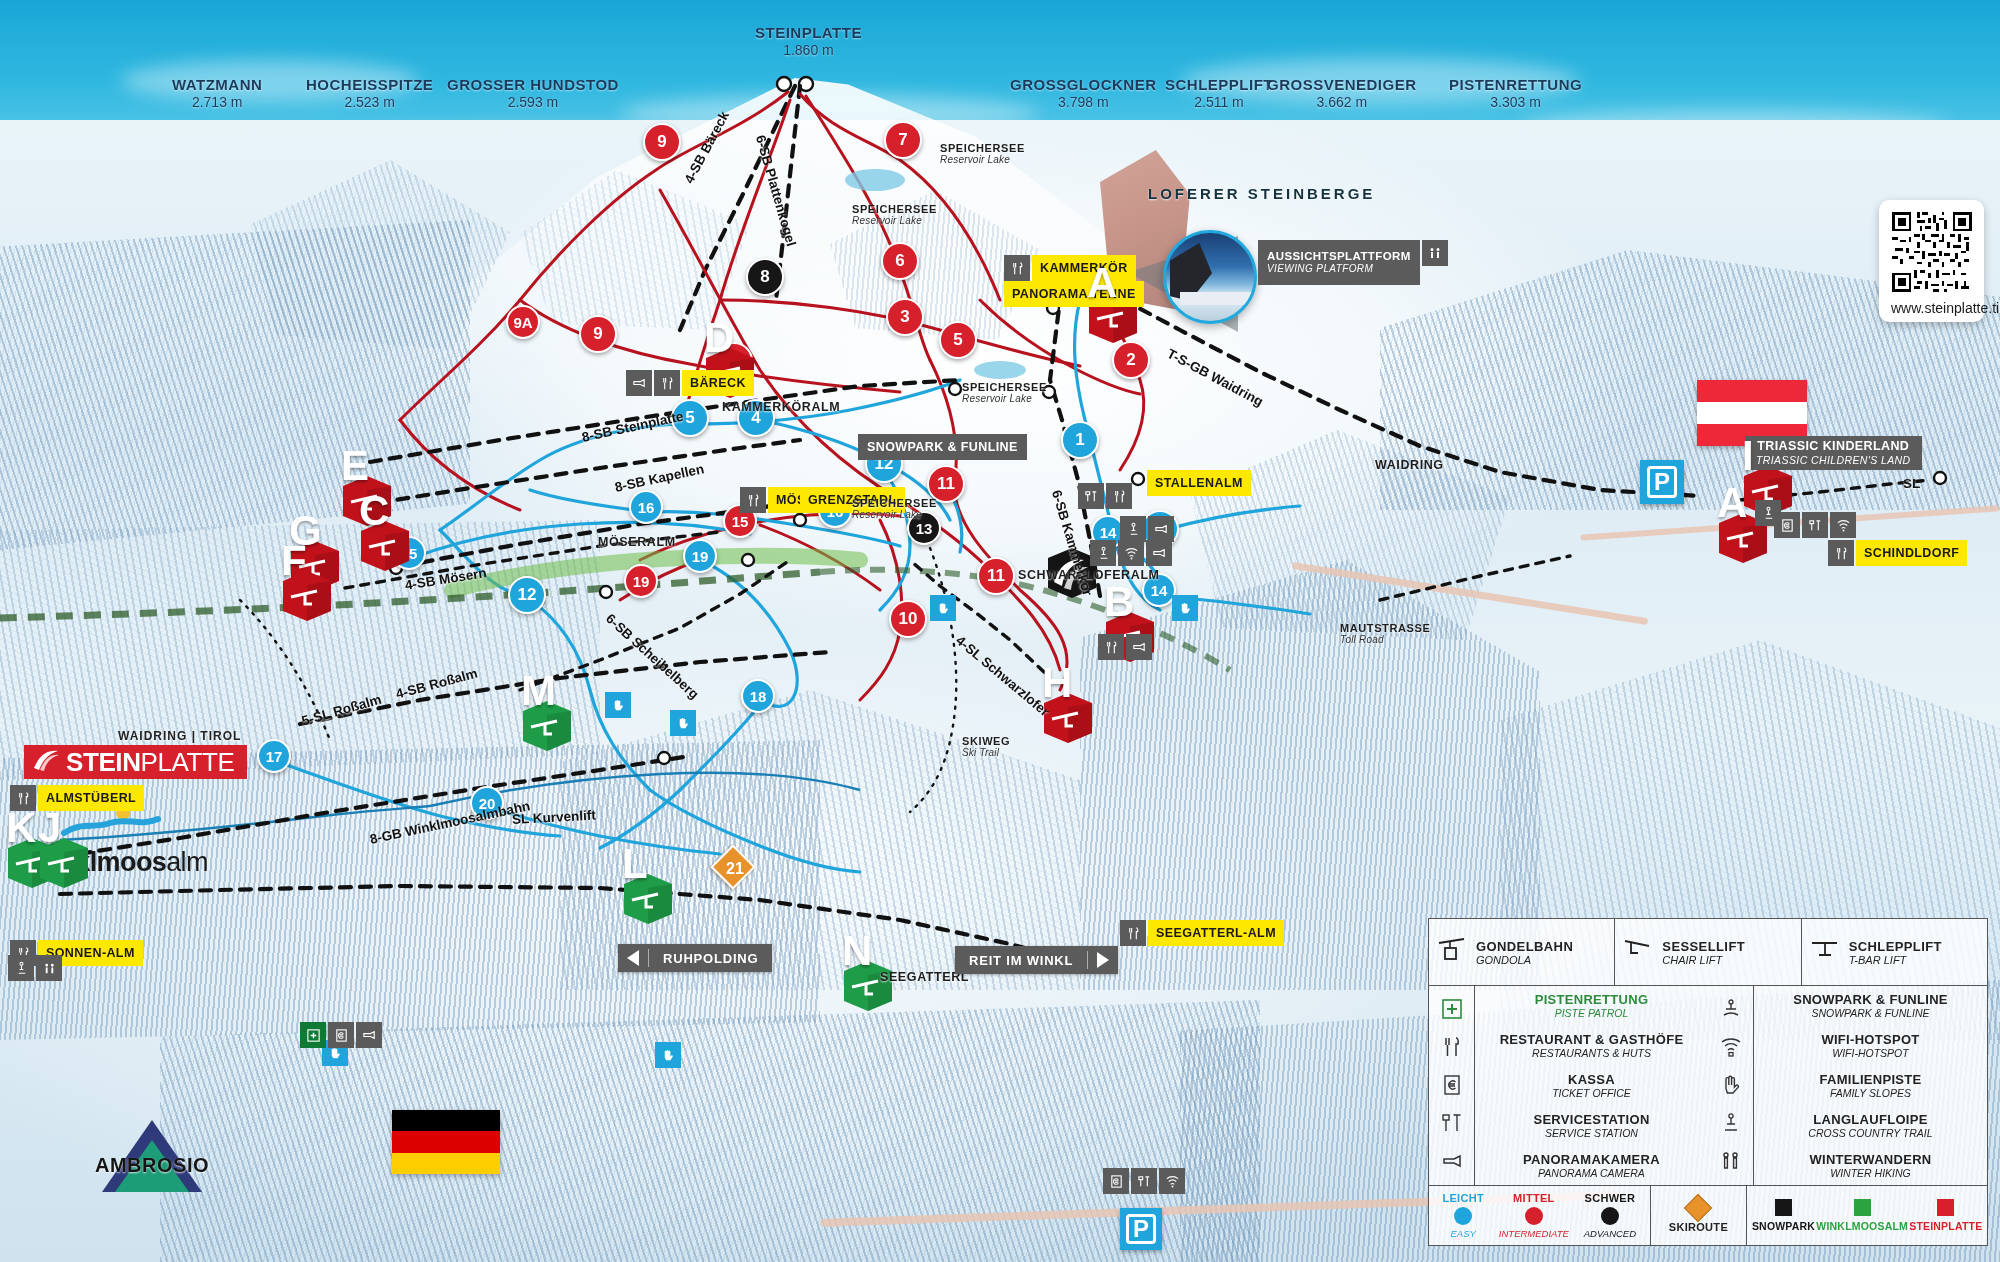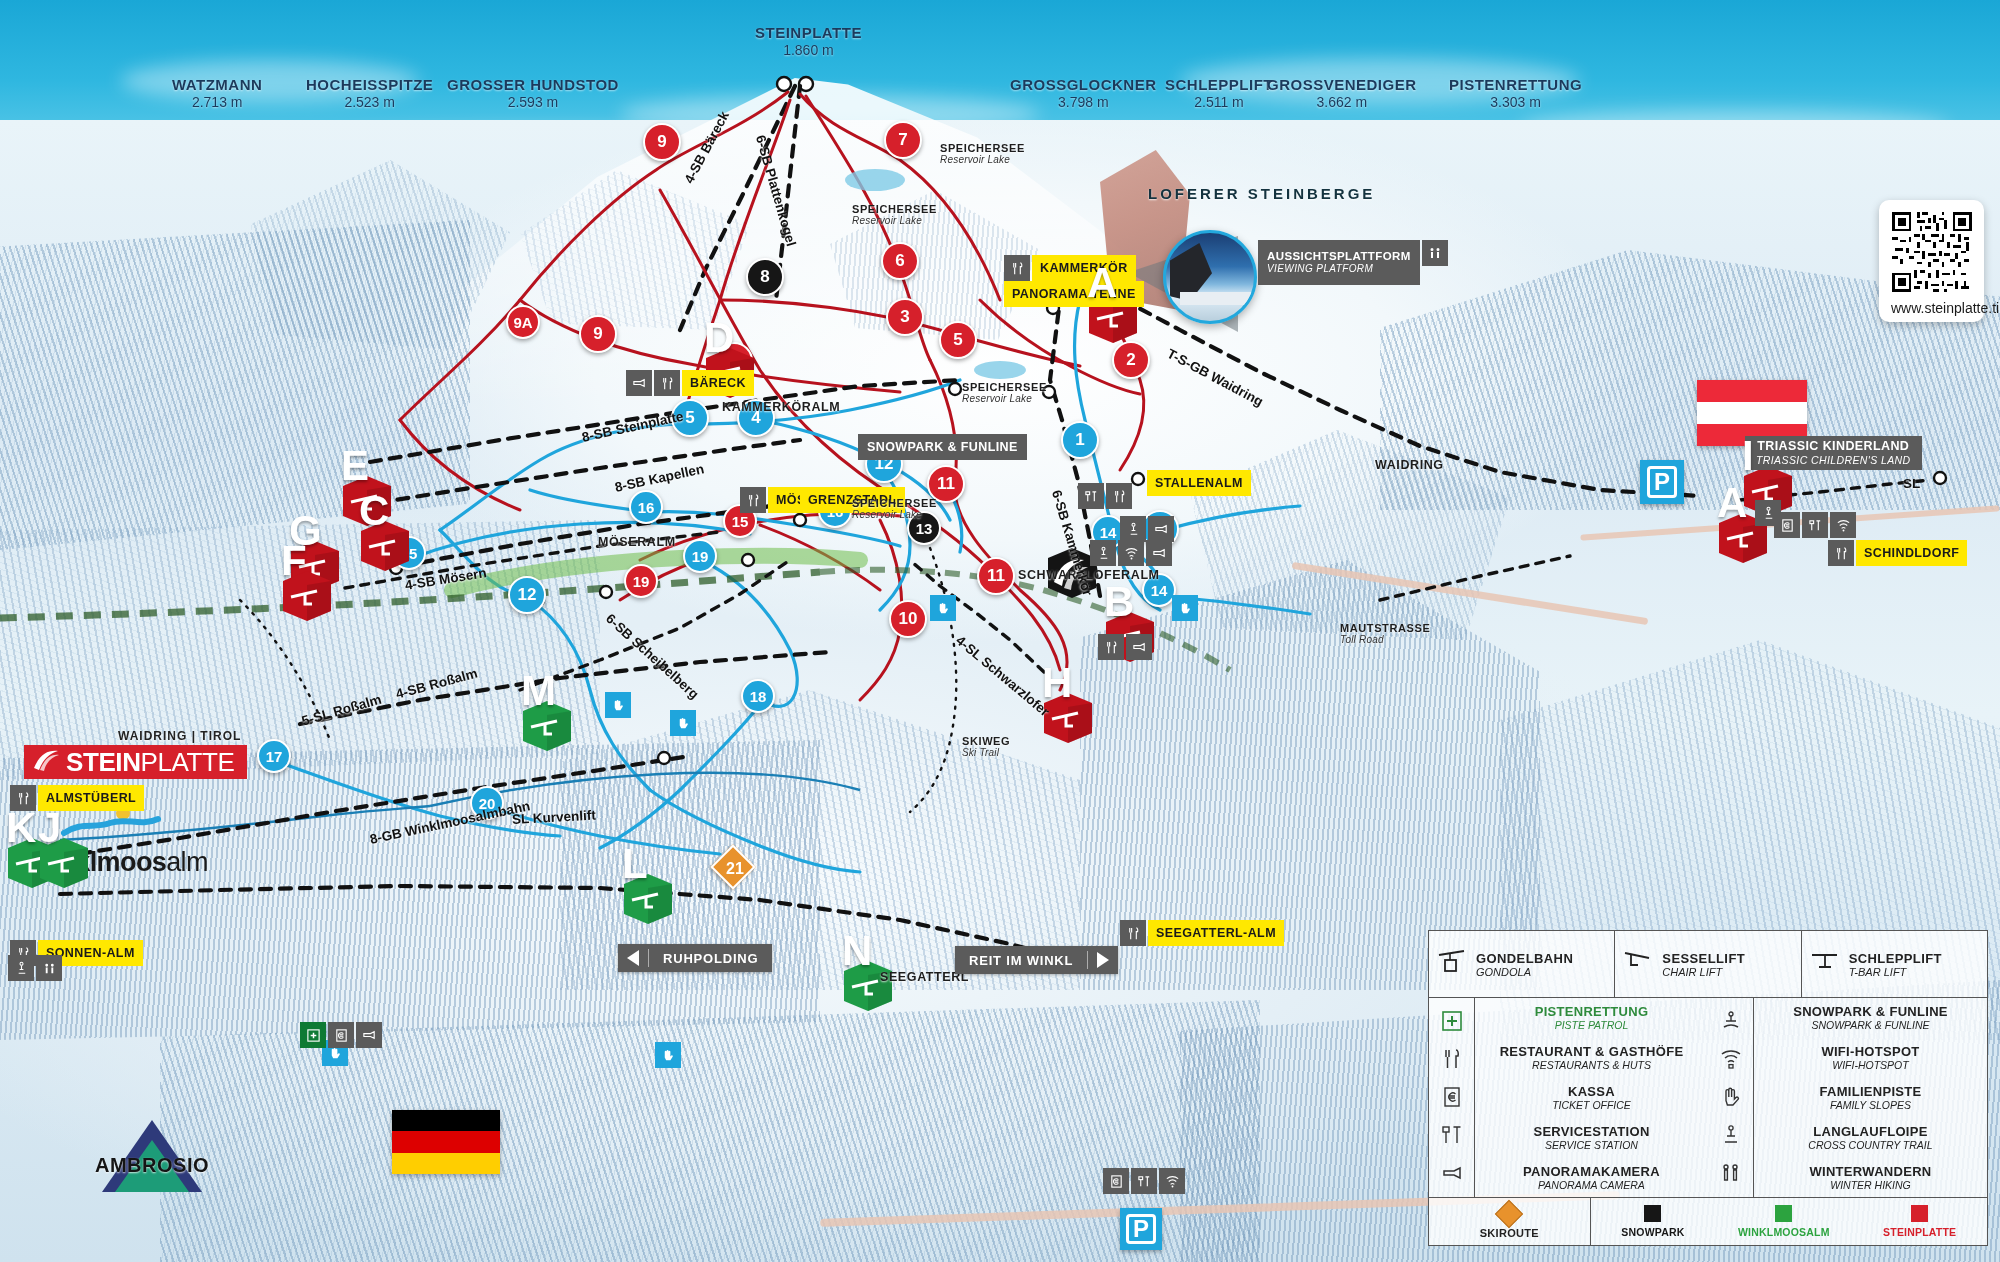--- a/index.html
+++ b/index.html
@@ -1243,20 +1243,37 @@
             <div class="t1">LANGLAUFLOIPE</div>
             <div class="t2">CROSS COUNTRY TRAIL</div>
           </div>
           <div class="lg-item">
             <div class="t1">WINTERWANDERN</div>
             <div class="t2">WINTER HIKING</div>
           </div>
         </div>
     </div>
     <div class="lg-row3">
+      <div class="lg-diff" id="lg-diff">
+          <div class="lg-d">
+            <div class="dn" style="color: rgb(31, 165, 220);">LEICHT</div>
+            <div class="dot" style="background: rgb(31, 165, 220);"></div>
+            <div class="de" style="color: rgb(31, 165, 220);">EASY</div>
+          </div>
+          <div class="lg-d">
+            <div class="dn" style="color: rgb(214, 32, 43);">MITTEL</div>
+            <div class="dot" style="background: rgb(214, 32, 43);"></div>
+            <div class="de" style="color: rgb(214, 32, 43);">INTERMEDIATE</div>
+          </div>
+          <div class="lg-d">
+            <div class="dn" style="color: rgb(22, 22, 22);">SCHWER</div>
+            <div class="dot" style="background: rgb(22, 22, 22);"></div>
+            <div class="de" style="color: rgb(22, 22, 22);">ADVANCED</div>
+          </div>
+        </div>
       <div class="lg-sk">
         <div class="diamond"></div>
         <div class="dn">SKIROUTE</div>
       </div>
       <div class="lg-area" id="lg-areas">
           <div class="lg-a">
             <div class="sq" style="background: rgb(22, 22, 22);"></div>
             <div class="dn" style="color: rgb(22, 22, 22);">SNOWPARK</div>
           </div>
           <div class="lg-a">

